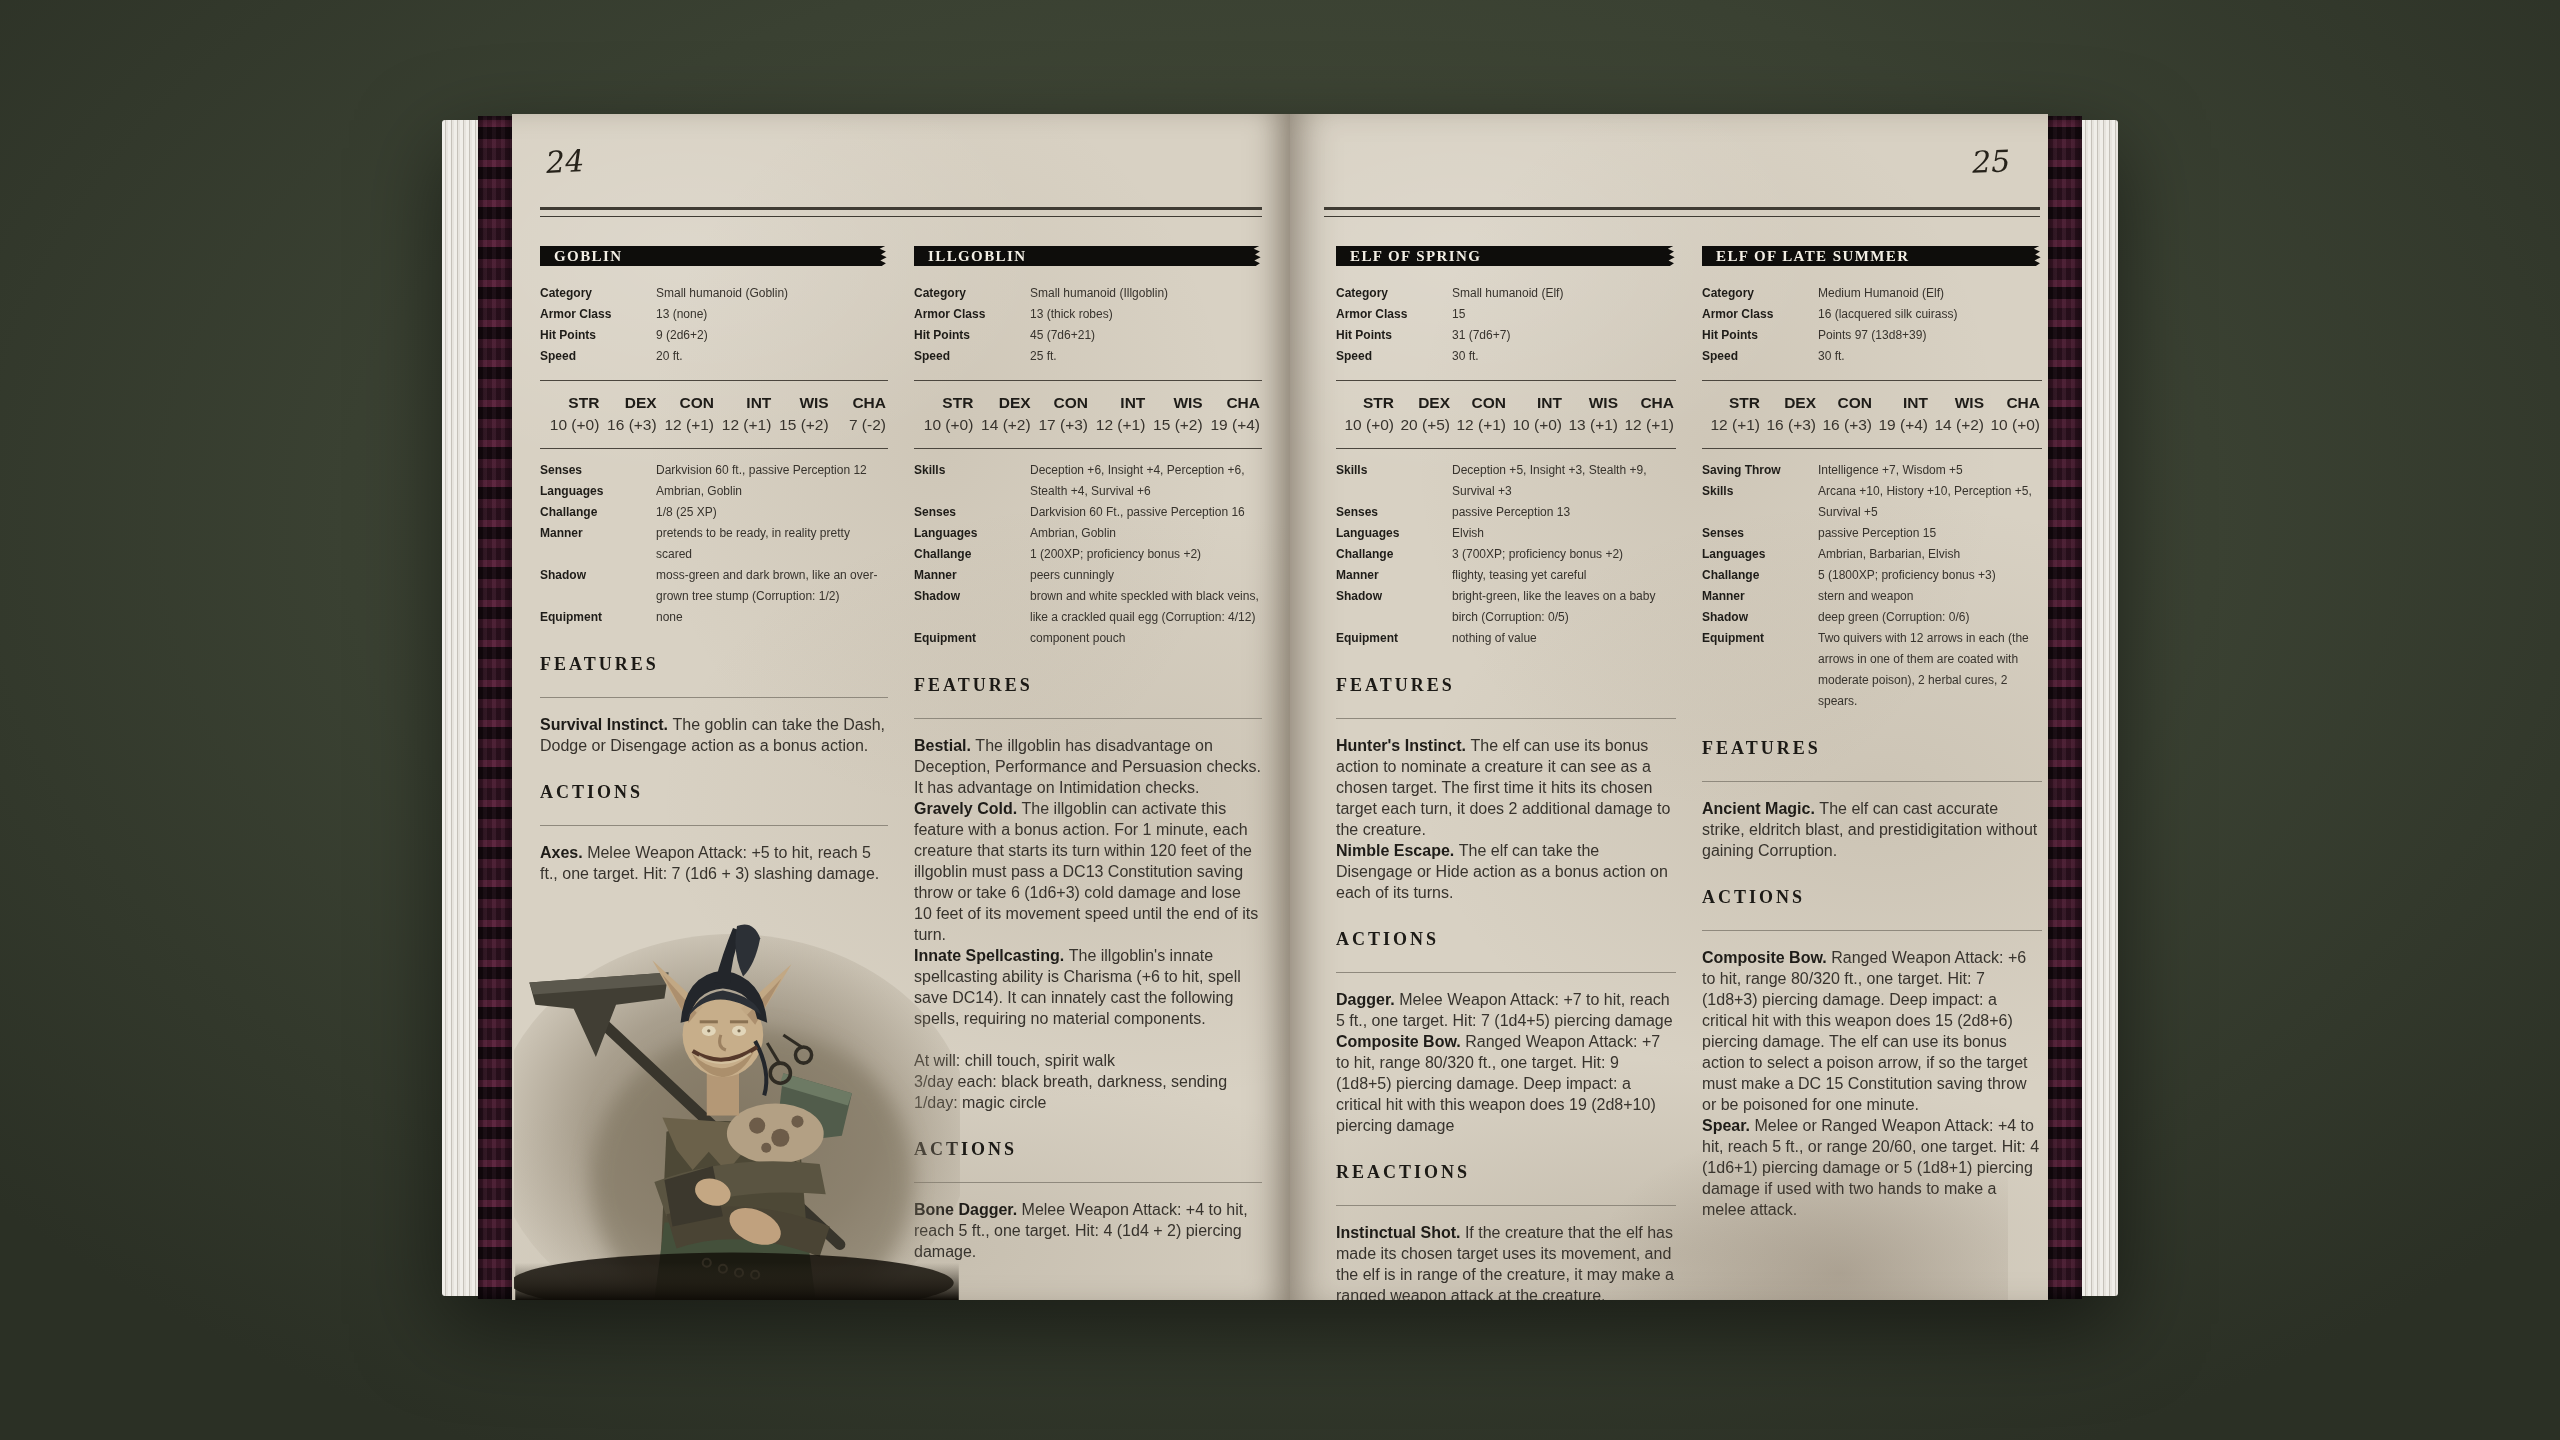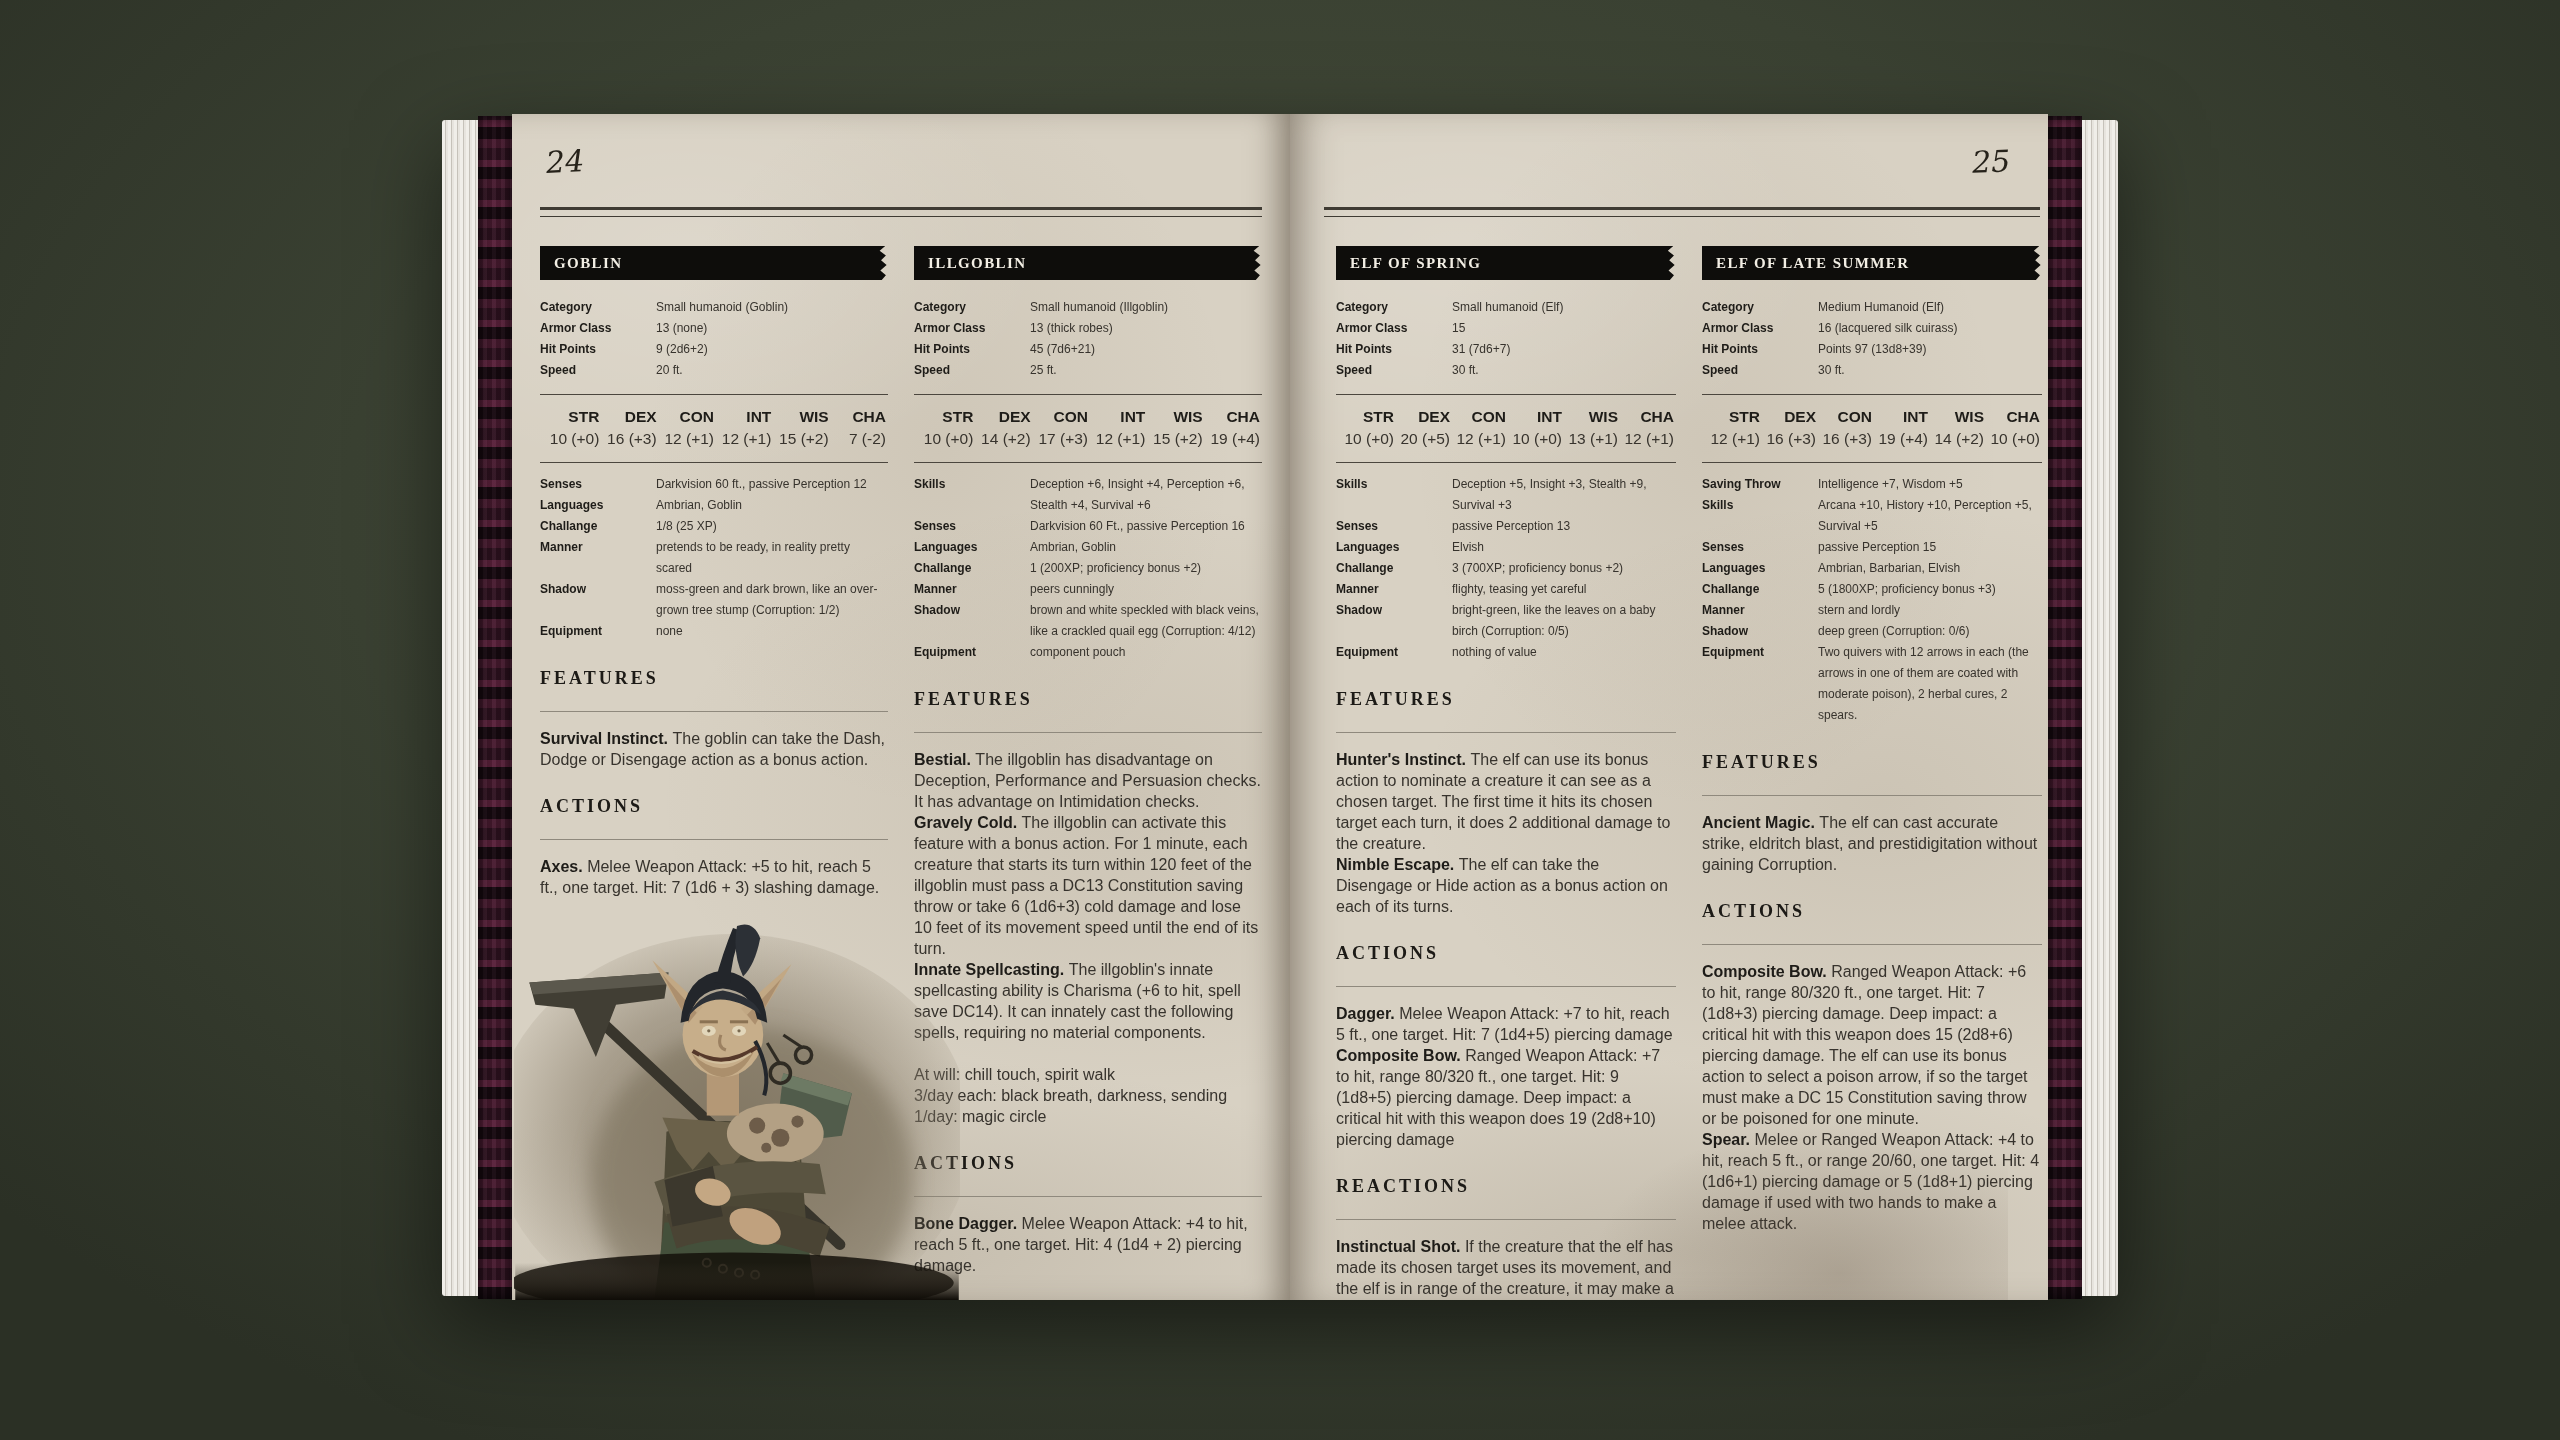--- a/index.html
+++ b/index.html
@@ -49,21 +49,21 @@
                border-top:3px solid #3f3b33; border-bottom:1.5px solid #3f3b33; }
   .paper-left  .head-rule { left:28px; right:28px; }
   .paper-right .head-rule { left:34px; right:8px; }
 
   .columns { display:flex; margin-top:29px; }
   .paper-left  .columns { padding:0 28px; justify-content:space-between; }
   .paper-right .columns { padding:0 6px 0 46px; gap:26px; }
   .col { width:348px; }
 
   
-  .banner { position:relative; background:#0e0d0b; color:#f2eee4; height:34px; display:flex; align-items:center;
+  .banner { position:relative; background:#0e0d0b; color:#f2eee4; height:20px; display:flex; align-items:center;
             padding-left:14px; font-family:"Liberation Serif", serif; font-weight:bold; font-size:15px;
             letter-spacing:1.4px;
             clip-path: polygon(0 0, 99.2% 0, 97.6% 14%, 99.4% 28%, 98% 42%, 99.6% 56%, 97.8% 72%, 99.4% 86%, 98.2% 100%, 0 100%); }
   .info { margin-top:17px; }
   .kv { display:grid; grid-template-columns:116px 1fr; font-size:12px; line-height:21px; }
   .kv .k { font-weight:bold; color:#1e1c18; }
   .kv .v { color:#37332d; }
   .rule { border-top:1.5px solid #4b463e; margin:13px 0 11px; }
   .ab-grid { display:grid; grid-template-columns:repeat(6,1fr); text-align:right; padding:0 2px; }
   .ab-h { font-weight:bold; font-size:15.5px; line-height:22px; color:#1e1c18; }
@@ -518,21 +518,21 @@
             <div class="kv">
               <div class="k">Languages</div>
               <div class="v">Ambrian, Barbarian, Elvish</div>
             </div>
             <div class="kv">
               <div class="k">Challange</div>
               <div class="v">5 (1800XP; proficiency bonus +3)</div>
             </div>
             <div class="kv">
               <div class="k">Manner</div>
-              <div class="v">stern and lordly</div>
+              <div class="v">stern and weapon</div>
             </div>
             <div class="kv">
               <div class="k">Shadow</div>
               <div class="v">deep green (Corruption: 0/6)</div>
             </div>
             <div class="kv">
               <div class="k">Equipment</div>
               <div class="v">Two quivers with 12 arrows in each (the arrows in one of them are coated with moderate poison), 2 herbal cures, 2 spears.</div>
             </div>
           </div>

